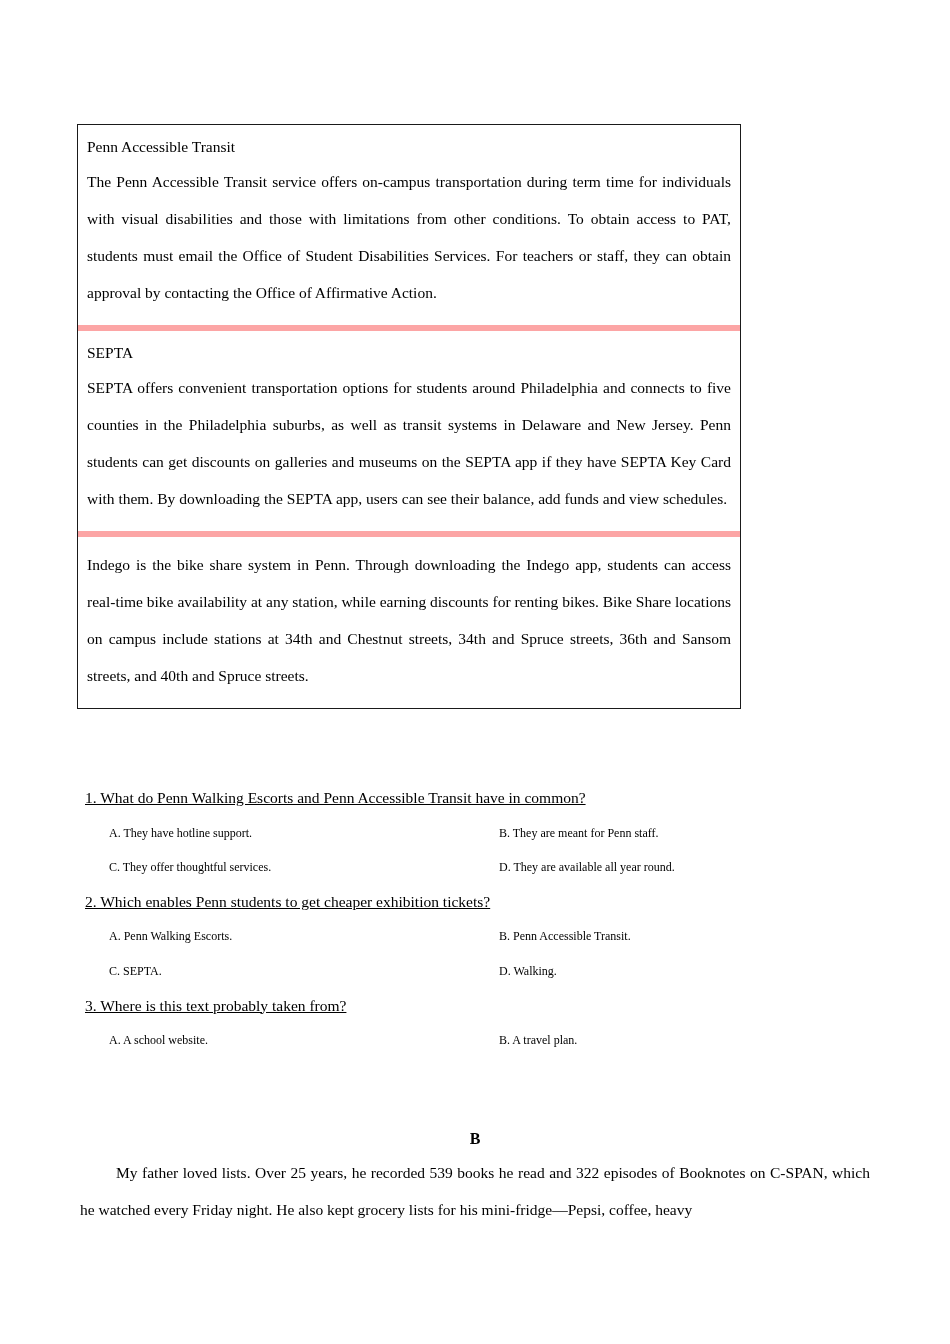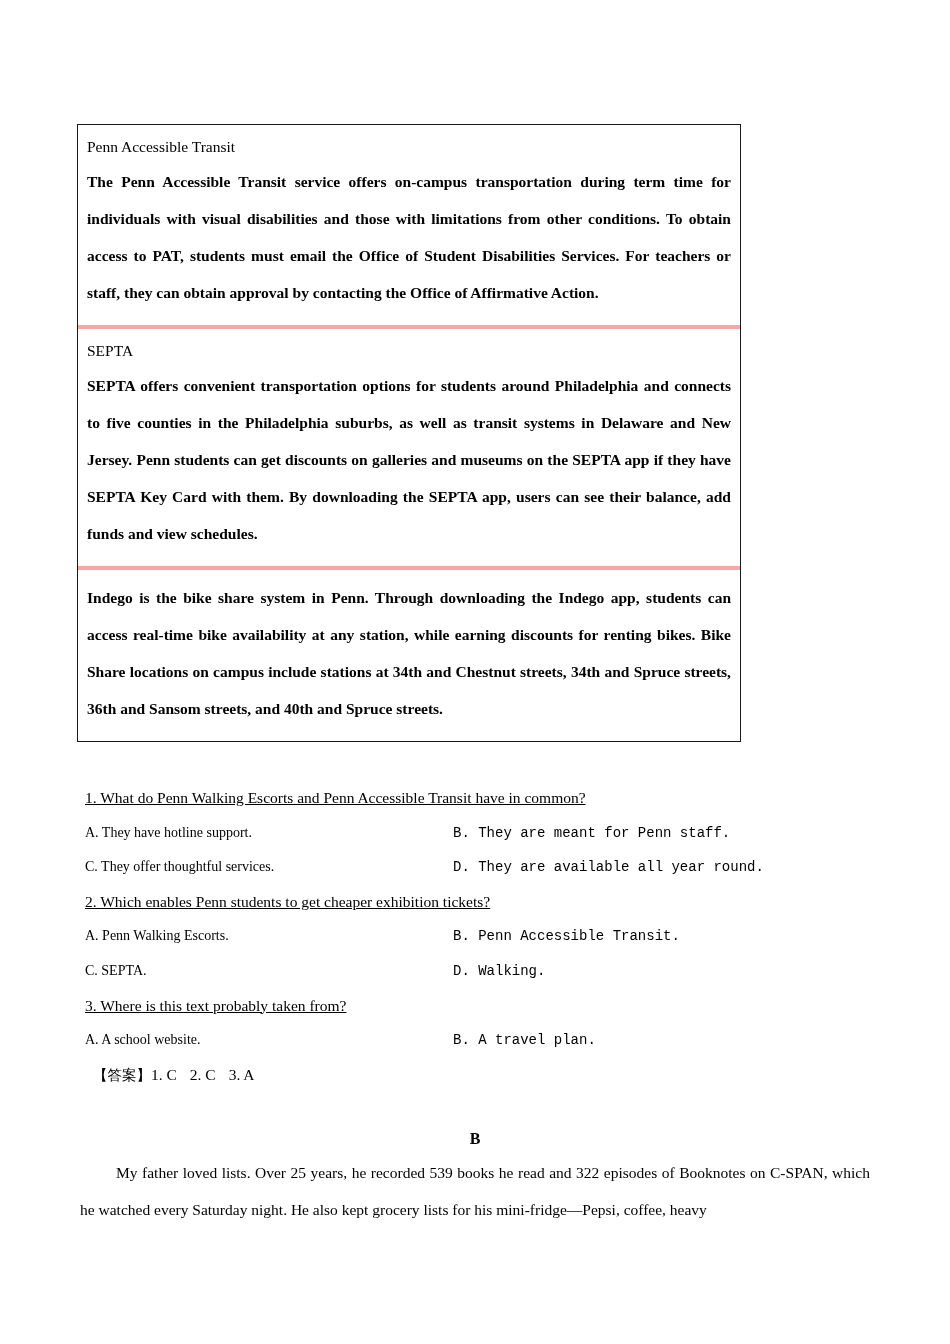--- a/index.html
+++ b/index.html
@@ -30,37 +30,36 @@
     width: 664px;
     border: 1.5px solid #1a1a1a;
     box-sizing: border-box;
     background: #fff;
   }
   .info-cell {
     padding: 9px 9px 14px 9px;
     box-sizing: border-box;
   }
   .info-cell + .info-cell {
-    border-top: 4px solid #fca5a5;
+    border-top: 6px solid #fca5a5;
   }
   .cell-title {
     font-size: 15.5px;
     line-height: 26px;
     margin: 0 0 3px 0;
     text-align: left;
   }
   .cell-body {
     font-size: 15.5px;
     line-height: 37px;
     margin: 0;
     text-align: justify;
     text-align-last: left;
     -moz-text-align-last: left;
     hyphens: none;
-    font-weight: bold;
   }
 
   
   .questions {
     position: absolute;
     left: 85px;
     top: 781px;
     width: 800px;
   }
   .q-stem {
@@ -68,34 +67,34 @@
     line-height: 34.6px;
     margin: 0;
     white-space: nowrap;
     text-decoration: underline;
   }
   .opt-row {
     display: block;
     position: relative;
     height: 34.6px;
     line-height: 34.6px;
-    font-size: 14px;
+    font-size: 12px;
+    margin-left: 24px;
   }
   .opt-left {
     position: absolute;
     left: 0;
     top: 0;
     white-space: nowrap;
   }
   .opt-right {
     position: absolute;
-    left: 368px;
+    left: 390px;
     top: 0;
     white-space: nowrap;
-    font-family: Liberation Mono, monospace;
   }
   .answer-line {
     font-size: 15.5px;
     line-height: 34.6px;
     margin: 0;
     padding-left: 8px;
     white-space: nowrap;
     font-family: "Liberation Serif", "DejaVu Serif", serif;
   }
   .answer-line .cjk {
@@ -175,20 +174,19 @@
       <span class="opt-left">C. SEPTA.</span>
       <span class="opt-right">D. Walking.</span>
     </div>
 
     <p class="q-stem">3. Where is this text probably taken from?</p>
     <div class="opt-row">
       <span class="opt-left">A. A school website.</span>
       <span class="opt-right">B. A travel plan.</span>
     </div>
 
-    <p class="answer-line"><span class="cjk">【答案】</span><span class="ans-item">1. C</span><span class="ans-item">2. C</span><span class="ans-item">3. A</span></p>
 
   </div>
 
   <div class="section-b-label">B</div>
-  <p class="passage">My father loved lists. Over 25 years, he recorded 539 books he read and 322 episodes of Booknotes on C-SPAN, which he watched every Saturday night. He also kept grocery lists for his mini-fridge—Pepsi, coffee, heavy</p>
+  <p class="passage">My father loved lists. Over 25 years, he recorded 539 books he read and 322 episodes of Booknotes on C-SPAN, which he watched every Friday night. He also kept grocery lists for his mini-fridge—Pepsi, coffee, heavy</p>
 
 </div>
 
 </body></html>

